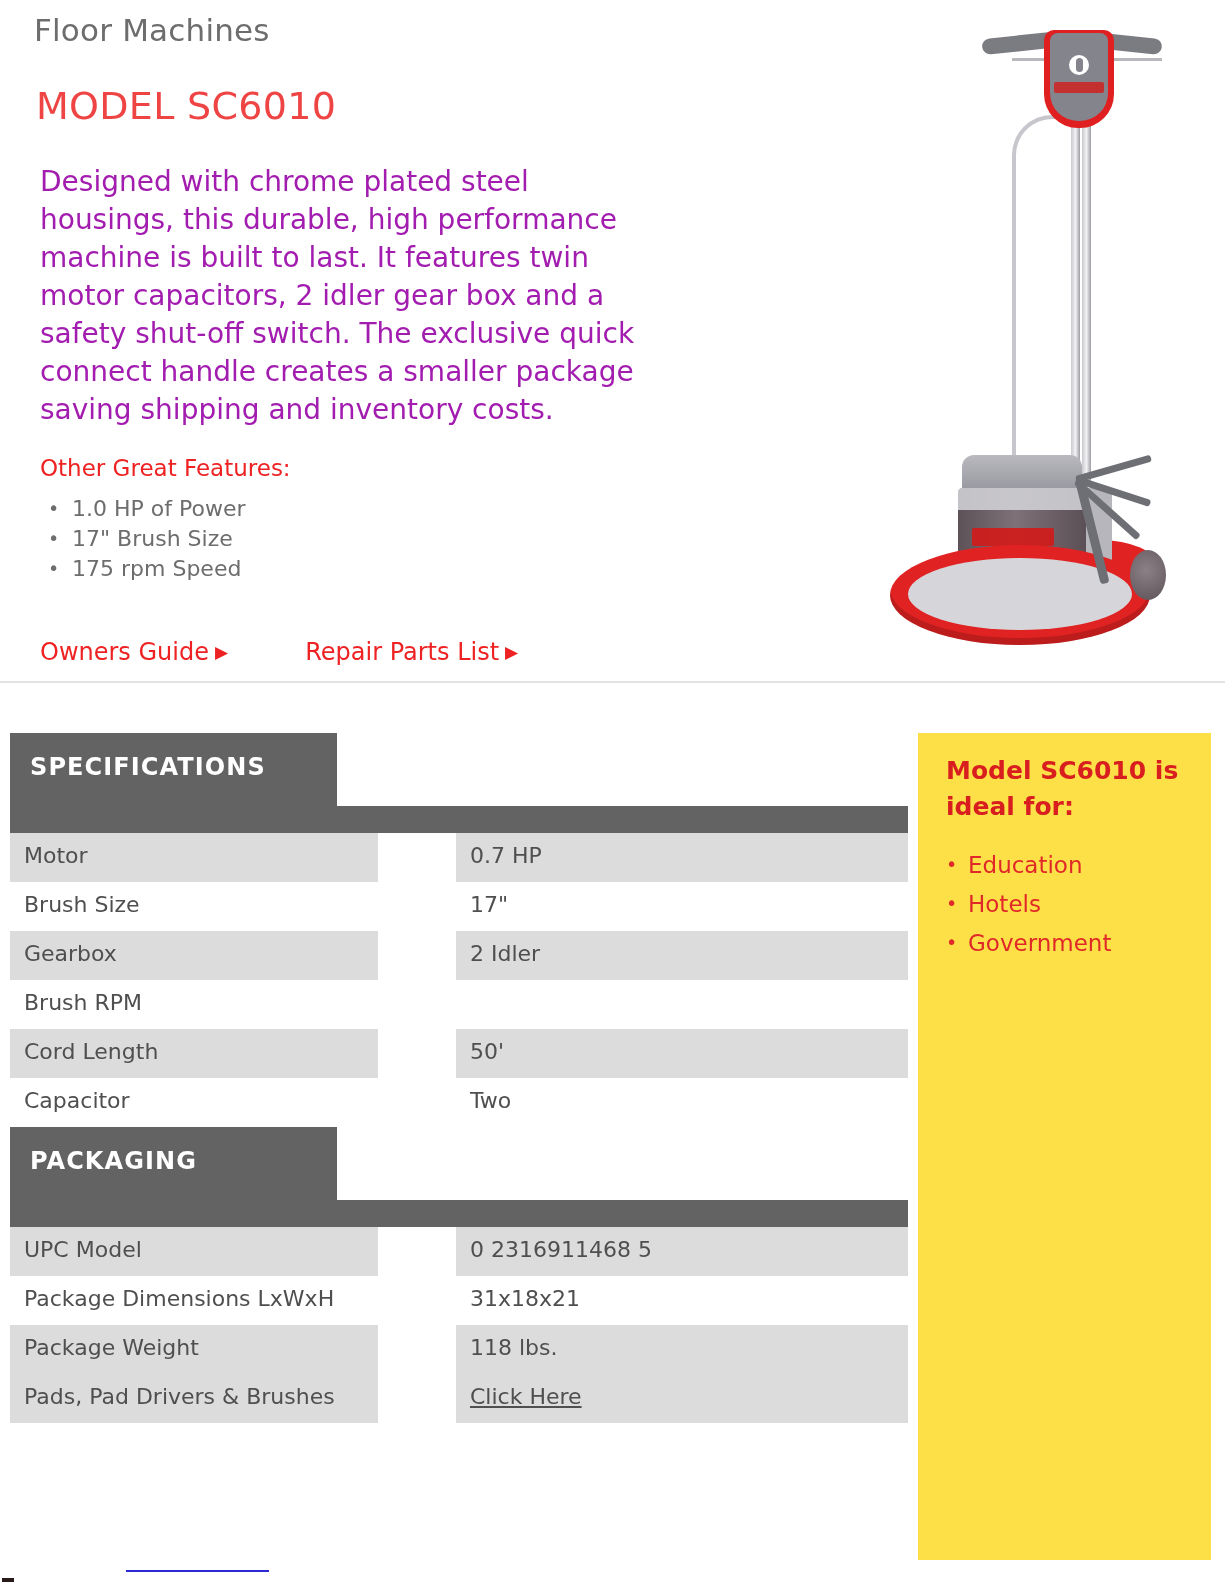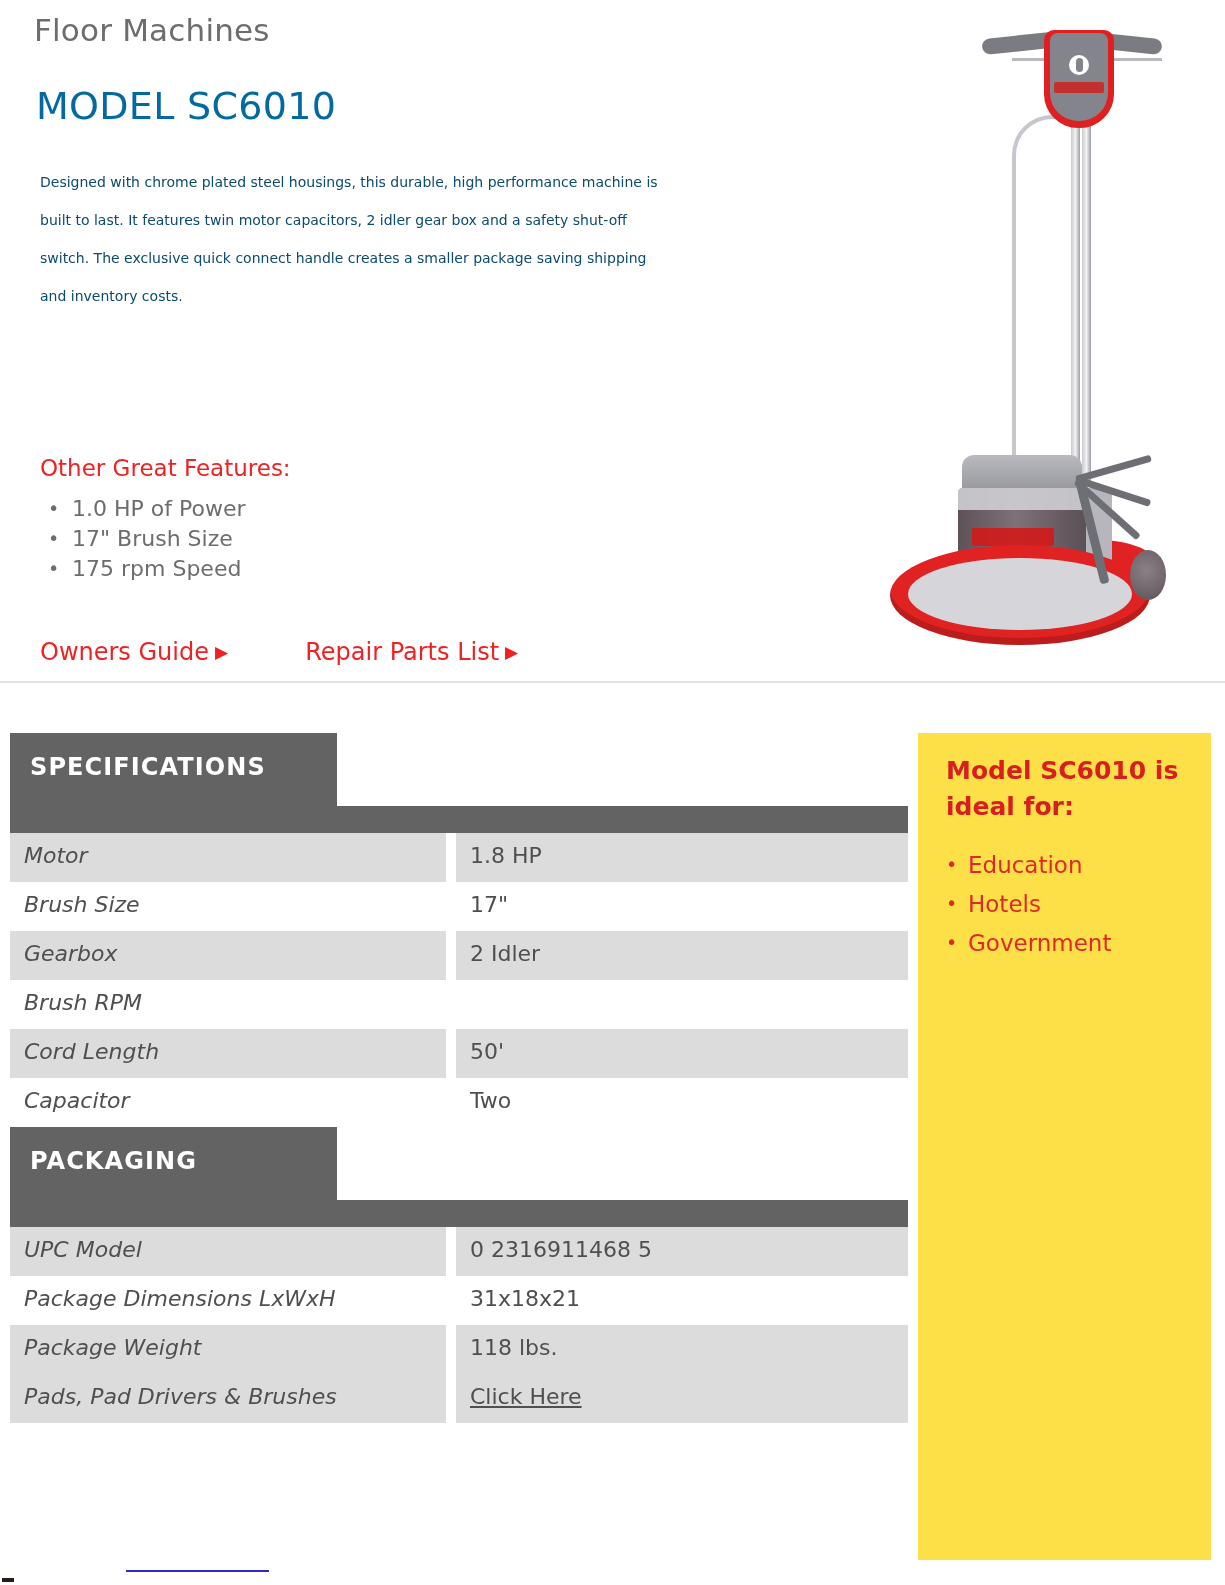--- a/index.html
+++ b/index.html
@@ -14,26 +14,26 @@
   
   .hero { position: relative; width: 1158px; height: 683px; border-radius: 26px; }
 
   .eyebrow {
     position: absolute; left: 34px; top: 12px;
     font-size: 31px; color: #6d6d6d; font-weight: 400;
     letter-spacing: 0.2px;
   }
   .model-title {
     position: absolute; left: 36px; top: 84px;
-    font-size: 38px; color: #0369a1; font-weight: 400;
+    font-size: 38px; color: #ef4444; font-weight: 400;
     letter-spacing: 0.3px;
   }
   .desc {
     position: absolute; left: 40px; top: 163px; width: 625px;
-    font-size: 14px; line-height: 38px; color: #0c4a6e;
+    font-size: 28px; line-height: 38px; color: #a21caf;
   }
   .features-head {
     position: absolute; left: 40px; top: 455px;
     font-size: 23px; color: #ee2222; font-weight: 400;
   }
   .features-list {
     position: absolute; left: 40px; top: 494px; width: 460px;
     list-style: none;
   }
   .features-list li {
@@ -168,21 +168,21 @@
   }
   .sec-header .tab-label {
     position: absolute; left: 30px; top: 20px;
     color: #ffffff; font-size: 24px; font-weight: bold; letter-spacing: 1.1px;
   }
 
   .rowset { position: relative; }
   .trow { position: relative; height: 49px; }
   .trow.alt .cell { background: #dcdcdc; }
   .trow .cell { position: absolute; top: 0; height: 49px; }
-  .trow .cell.k { left: 10px; width: 436px; font-style: italic; }
+  .trow .cell.k { left: 10px; width: 368px; }
   .trow .cell.v { left: 456px; width: 452px; }
   .trow .txt {
     position: absolute; left: 14px; top: 10px;
     font-size: 22px; color: #4f4f4f; white-space: nowrap;
   }
   .trow .txt.link { text-decoration: underline; cursor: pointer; }
 
   
   .sidebar {
     position: absolute; left: 918px; top: 733px;
@@ -273,21 +273,21 @@
       <div class="tab"></div>
       <div class="bar"></div>
       <div class="tab-label">SPECIFICATIONS</div>
     </div>
     <div class="rowset">
       <div class="trow alt">
         <div class="cell k">
             <span class="txt">Motor</span>
           </div>
         <div class="cell v">
-            <span class="txt">1.8 HP</span>
+            <span class="txt">0.7 HP</span>
           </div>
       </div>
       <div class="trow">
         <div class="cell k">
             <span class="txt">Brush Size</span>
           </div>
         <div class="cell v">
             <span class="txt">17"</span>
           </div>
       </div>

